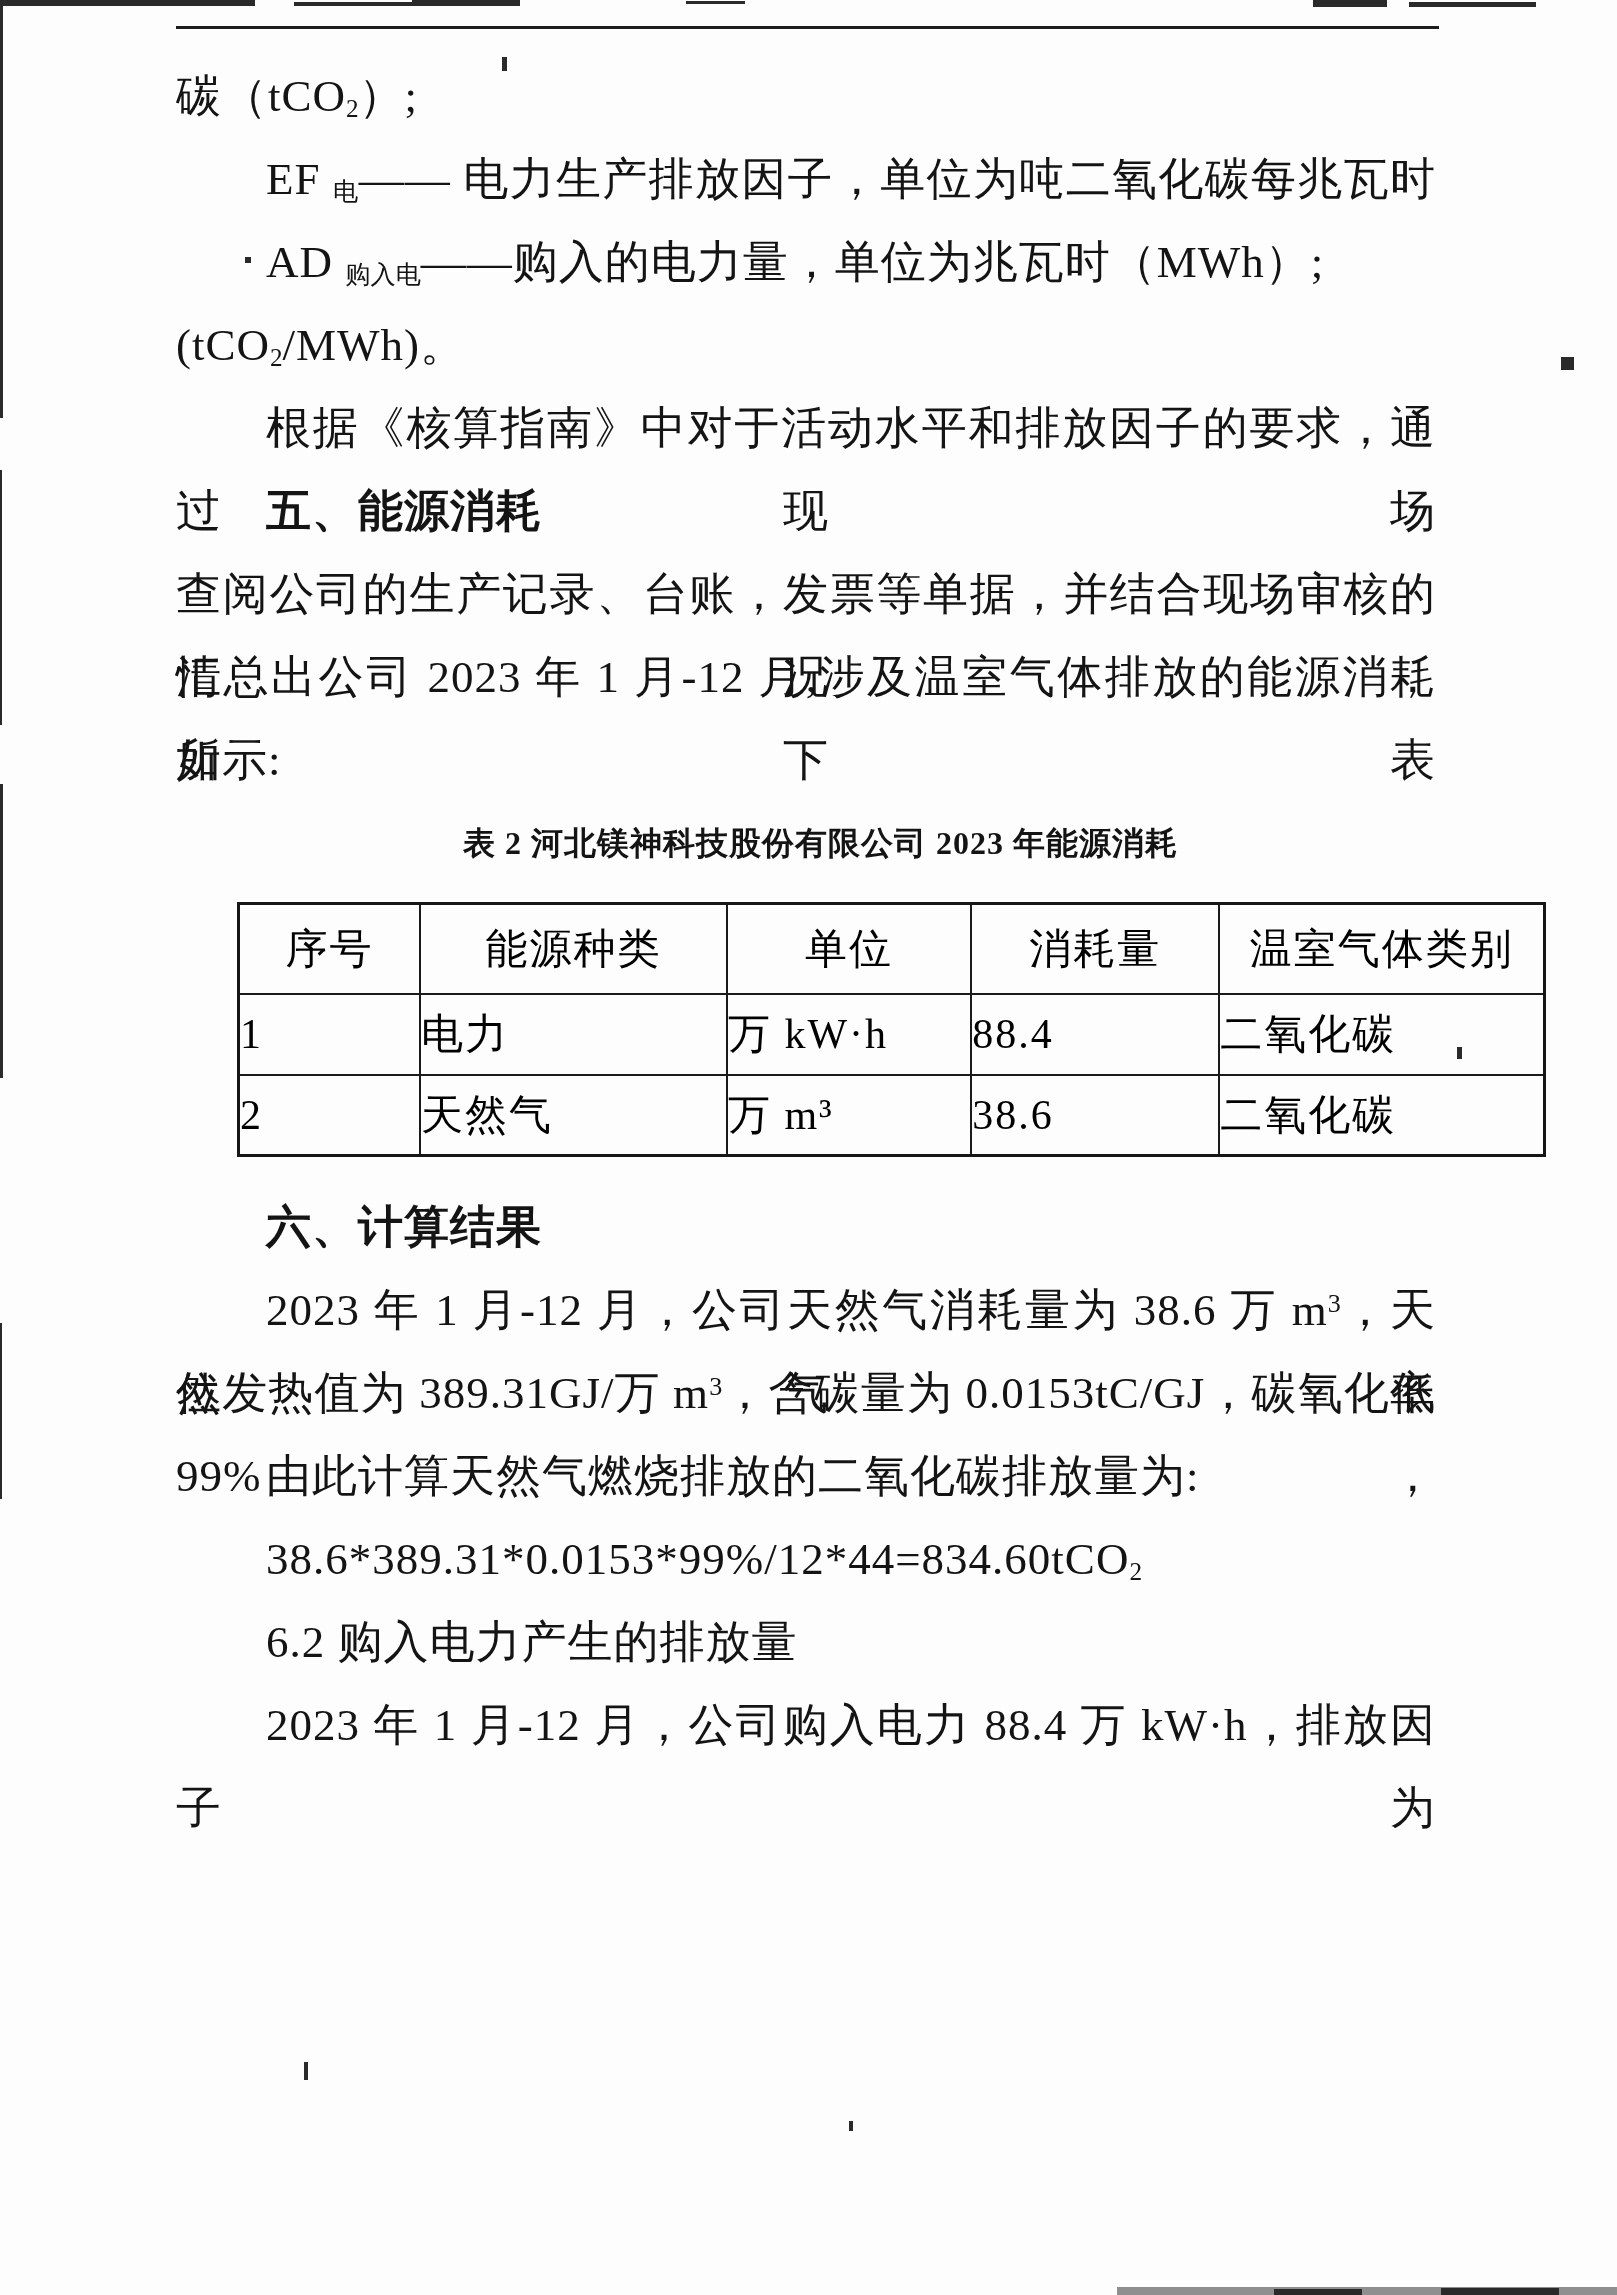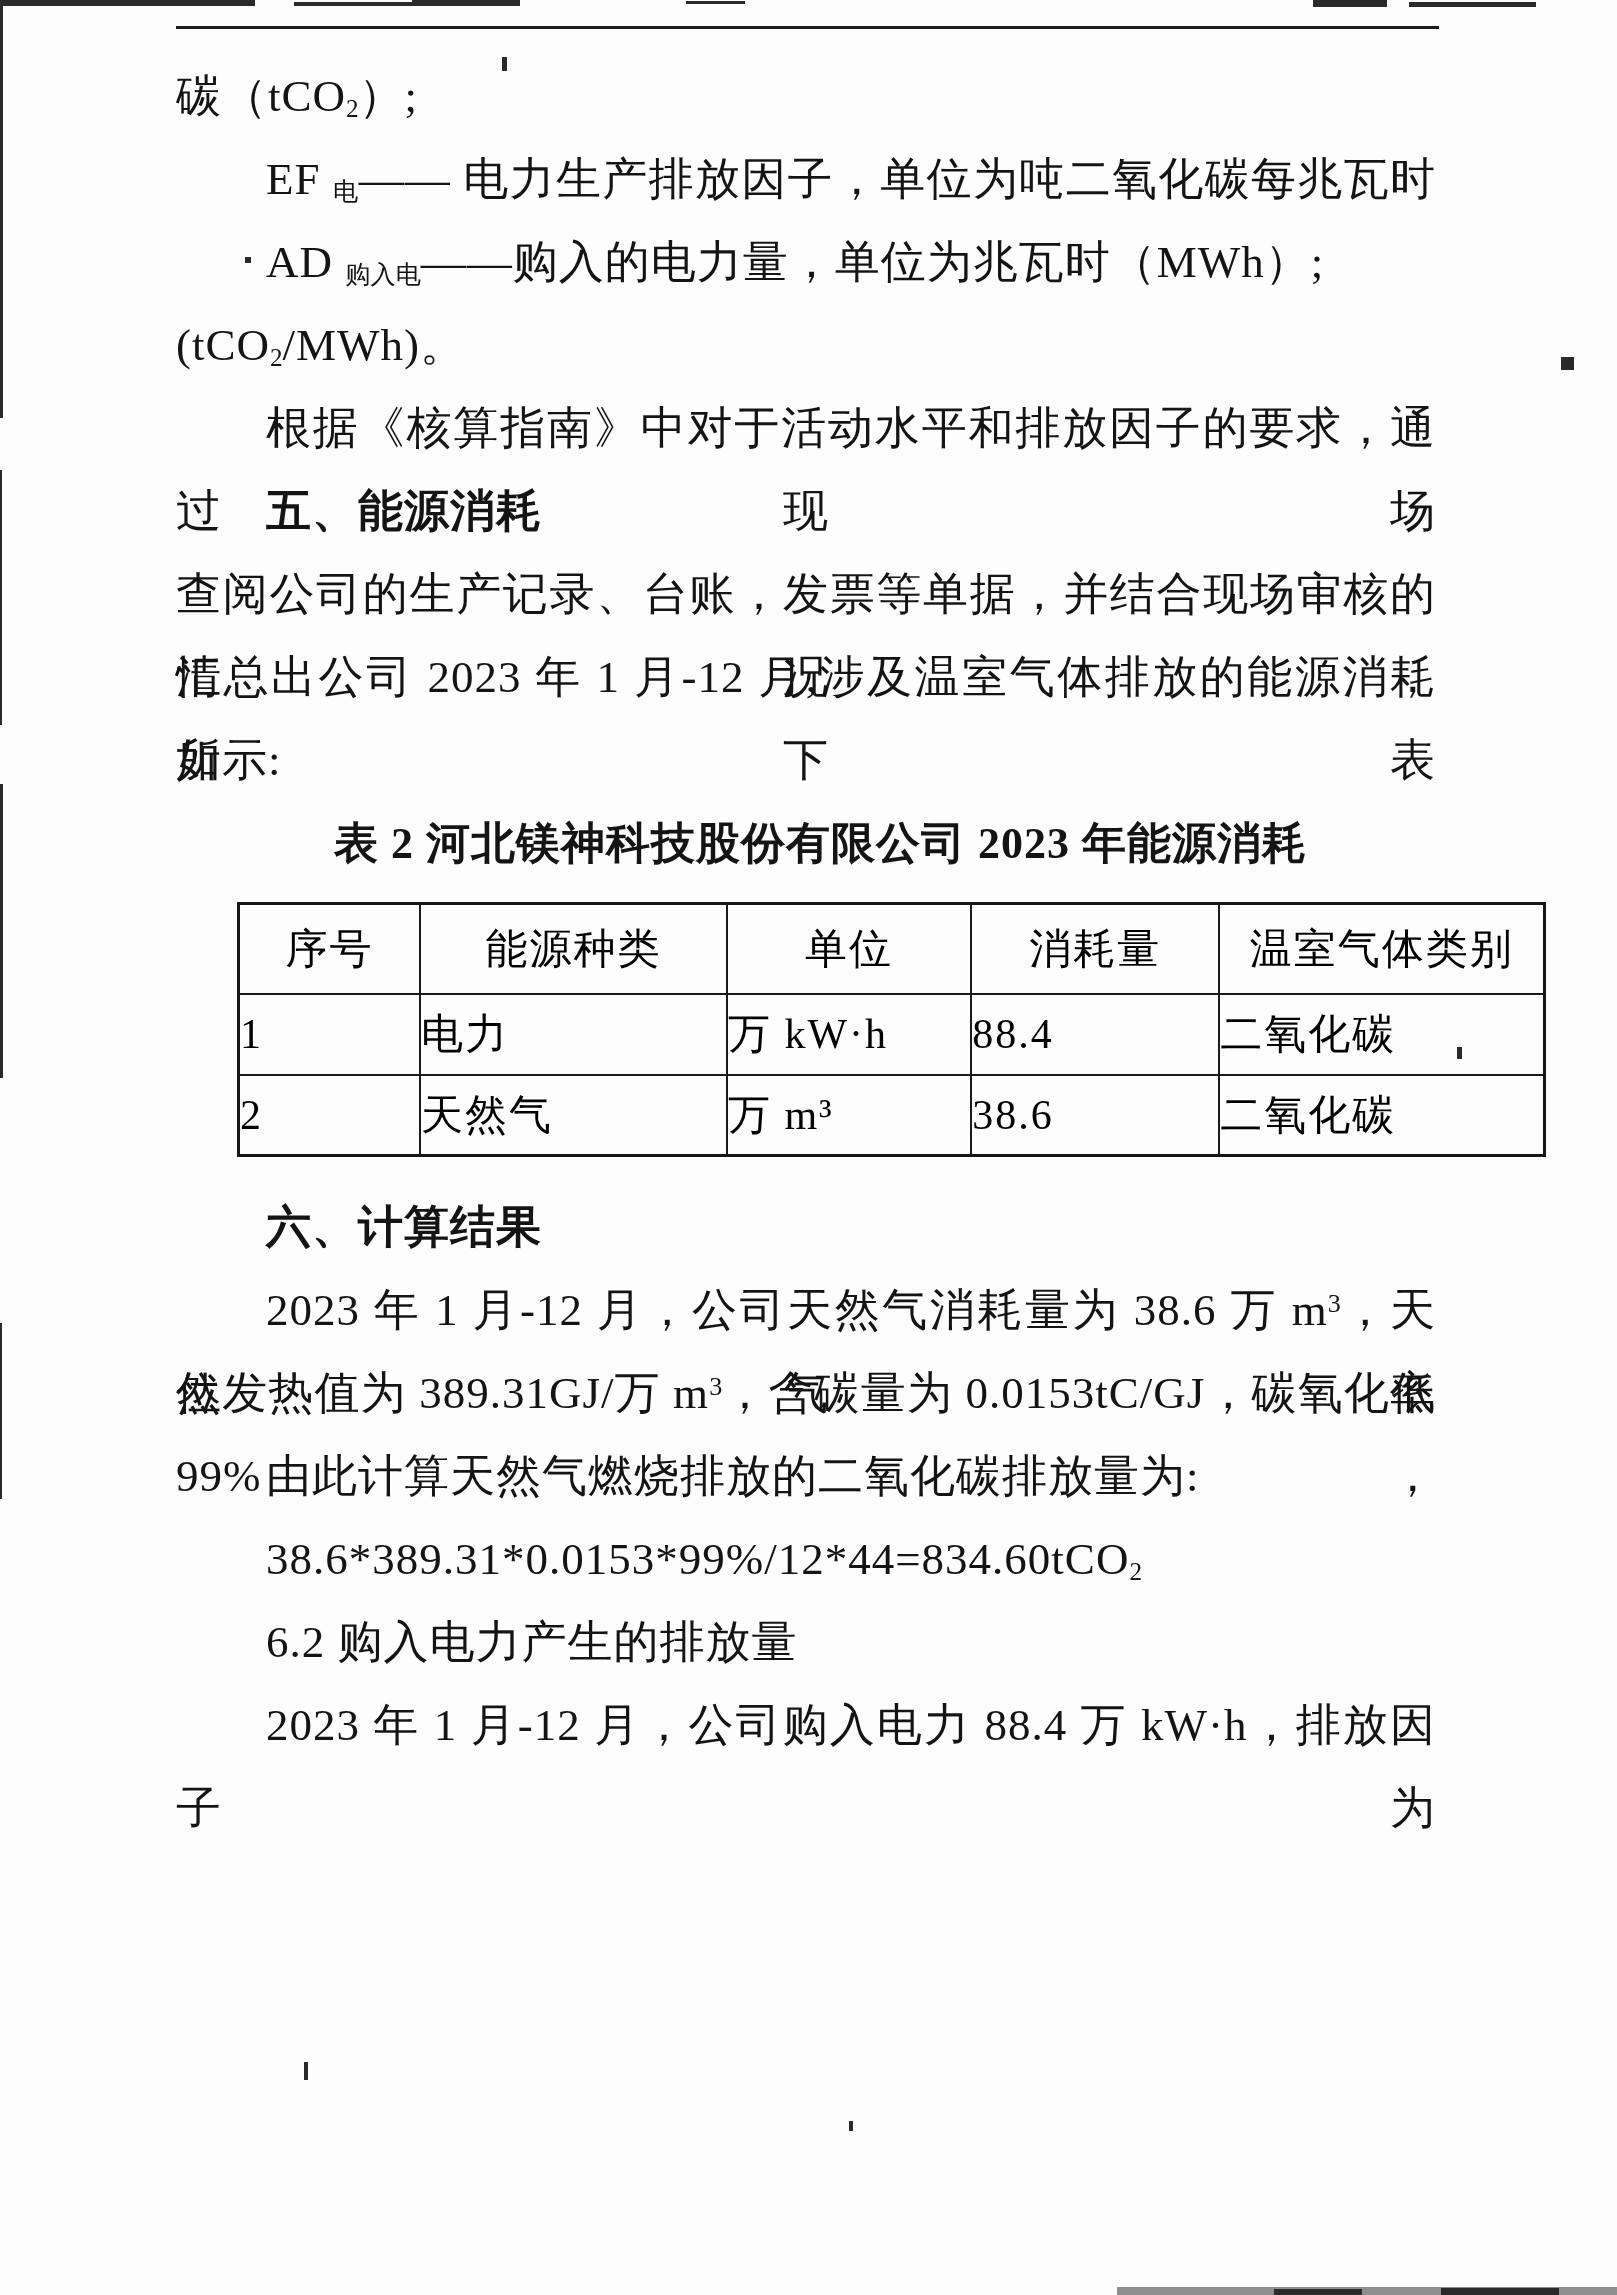--- a/index.html
+++ b/index.html
@@ -30,21 +30,21 @@
     letter-spacing:1px;
   }
   .indent { text-indent:90px; }
   .justify { text-align:justify; text-align-last:justify; -moz-text-align-last:justify; text-justify:inter-character; }
   .bold { font-weight:bold; }
   sub { font-size:0.56em; vertical-align:-0.22em; line-height:0; letter-spacing:0; }
   sup { font-size:0.58em; vertical-align:0.5em; line-height:0; letter-spacing:0; }
   
   .table-caption {
     font-weight:bold; text-align:center;
-    font-size:44px; line-height:83px; height:83px; padding-left:29px;
+    font-size:32px; line-height:83px; height:83px; padding-left:29px;
     letter-spacing:1px;
   }
   table.energy-table {
     border-collapse:collapse; table-layout:fixed;
     margin:17.6px 0 0 61px; width:1309px;
     font-size:42px; color:#000000;
   }
   table.energy-table { border:3.9px solid #161616; }
   table.energy-table th, table.energy-table td {
     border:2.9px solid #1a1a1a; font-weight:normal; padding:0;

